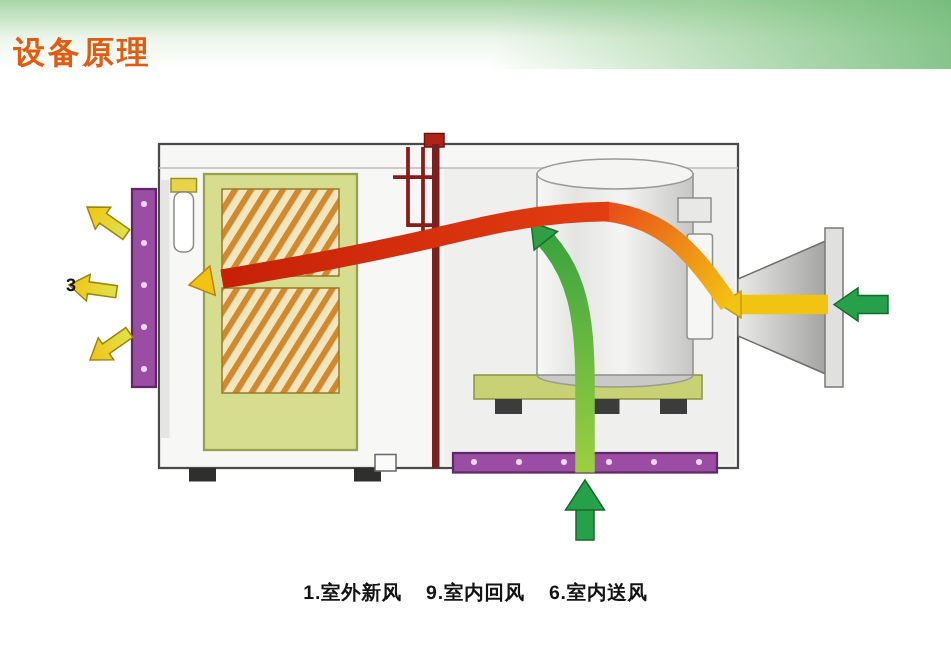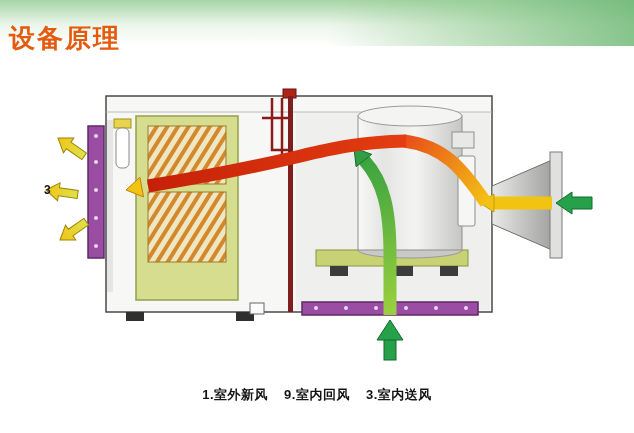--- a/index.html
+++ b/index.html
@@ -9,21 +9,21 @@
   }
   .stage{position:relative;width:634px;height:433px;background:#ffffff;}
   .top-grad{
     position:absolute;top:0;left:0;right:0;height:46px;pointer-events:none;
     background:
       linear-gradient(100deg, rgba(255,255,255,0) 52%, rgba(140,200,140,0.55) 76%, rgba(105,182,112,0.8) 100%),
       linear-gradient(to bottom, rgba(152,206,152,0.85) 0%, rgba(206,231,201,0.38) 55%, rgba(255,255,255,0) 100%);
   }
   .page-title{
     position:absolute;left:9px;top:21px;
-    font-size:26px;font-weight:bold;letter-spacing:2px;color:#e45a0e;
+    font-size:21px;font-weight:bold;letter-spacing:2px;color:#e45a0e;
   }
   .diagram-svg{position:absolute;left:0;top:0;}
   .caption{
     position:absolute;left:0;top:386px;width:634px;text-align:center;
     font-size:13px;font-weight:bold;color:#141414;letter-spacing:0.5px;
   }
   .caption span{margin:0 8px;text-align:center;}
 </style>
 </head>
 <body>
@@ -170,16 +170,16 @@
       <polygon points="0,0 13,-9 13,-4 32,-4 32,4 13,4 13,9" fill="url(#gYArrow)" stroke="#a08408" stroke-width="1"></polygon>
     </g>
     <g transform="translate(60,240) rotate(-35)">
       <polygon points="0,0 13,-9 13,-4 32,-4 32,4 13,4 13,9" fill="url(#gYArrow)" stroke="#a08408" stroke-width="1"></polygon>
     </g>
 
     <text x="44" y="194" font-size="12" font-weight="bold" fill="#141414">3</text>
   </svg>
 
   <div class="caption">
-    <span>1.室外新风</span><span>9.室内回风</span><span>3.室内送风</span>
+    <span>1.室外新风</span><span>9.室内回风</span><span>6.室内送风</span>
   </div>
 
 </div>
 
 </body></html>

